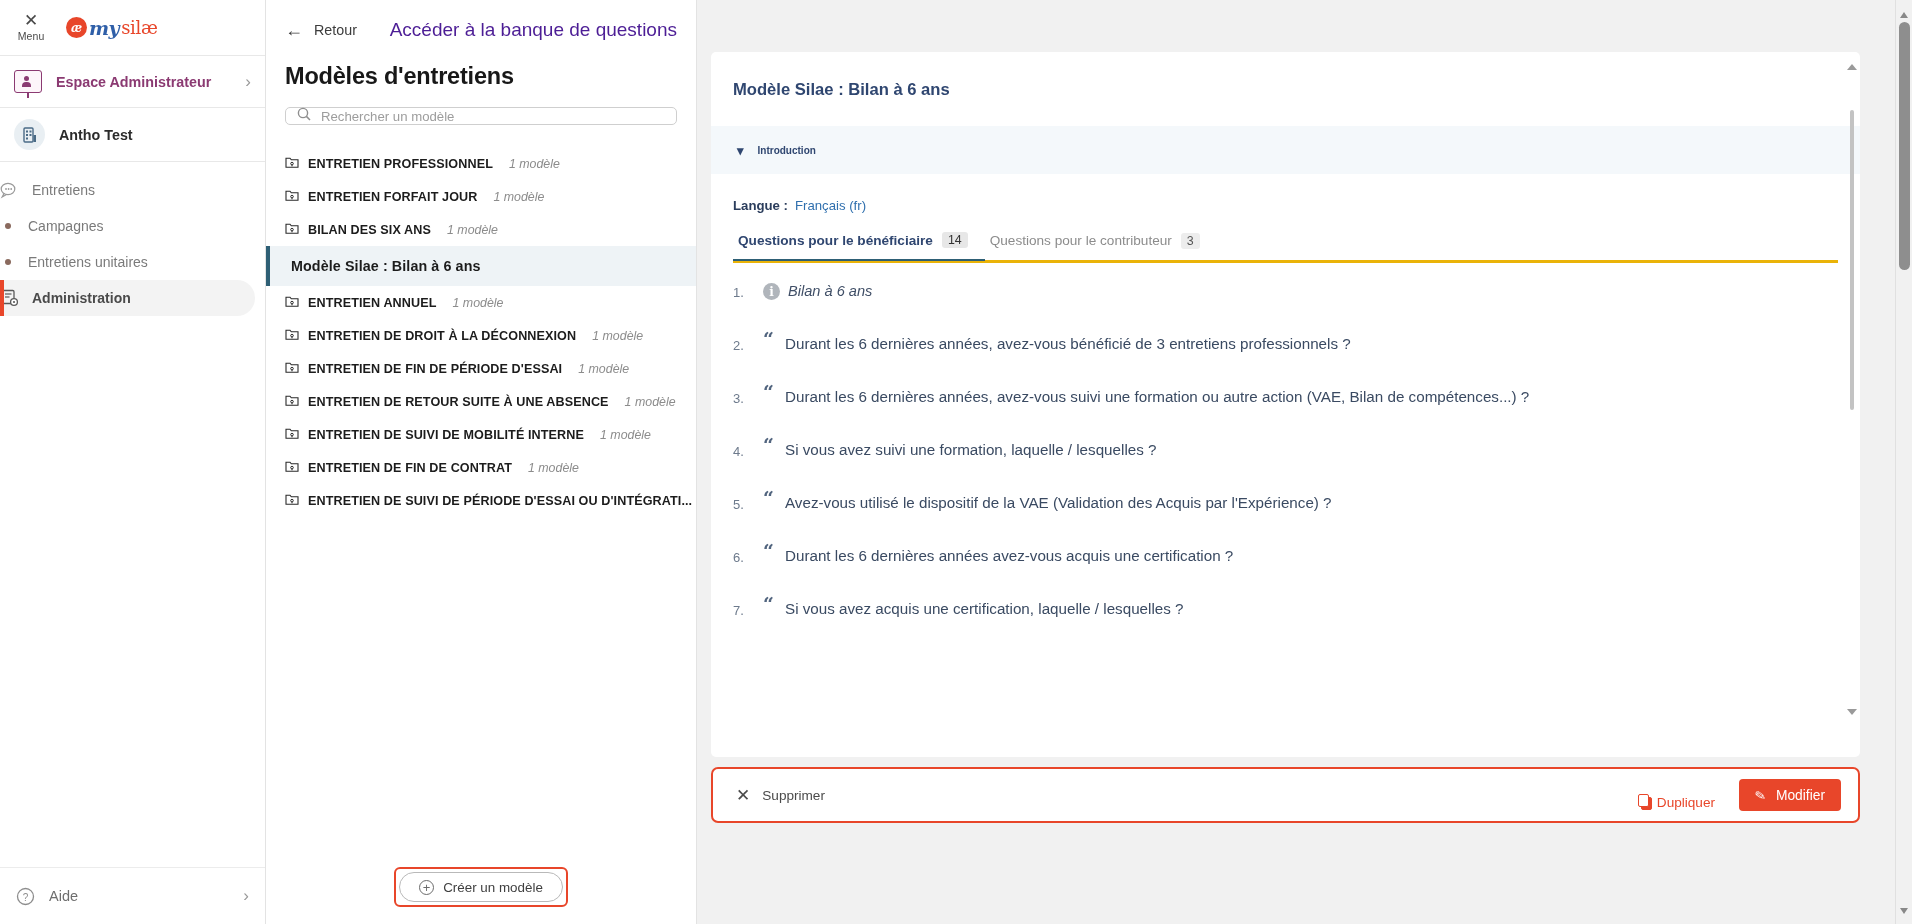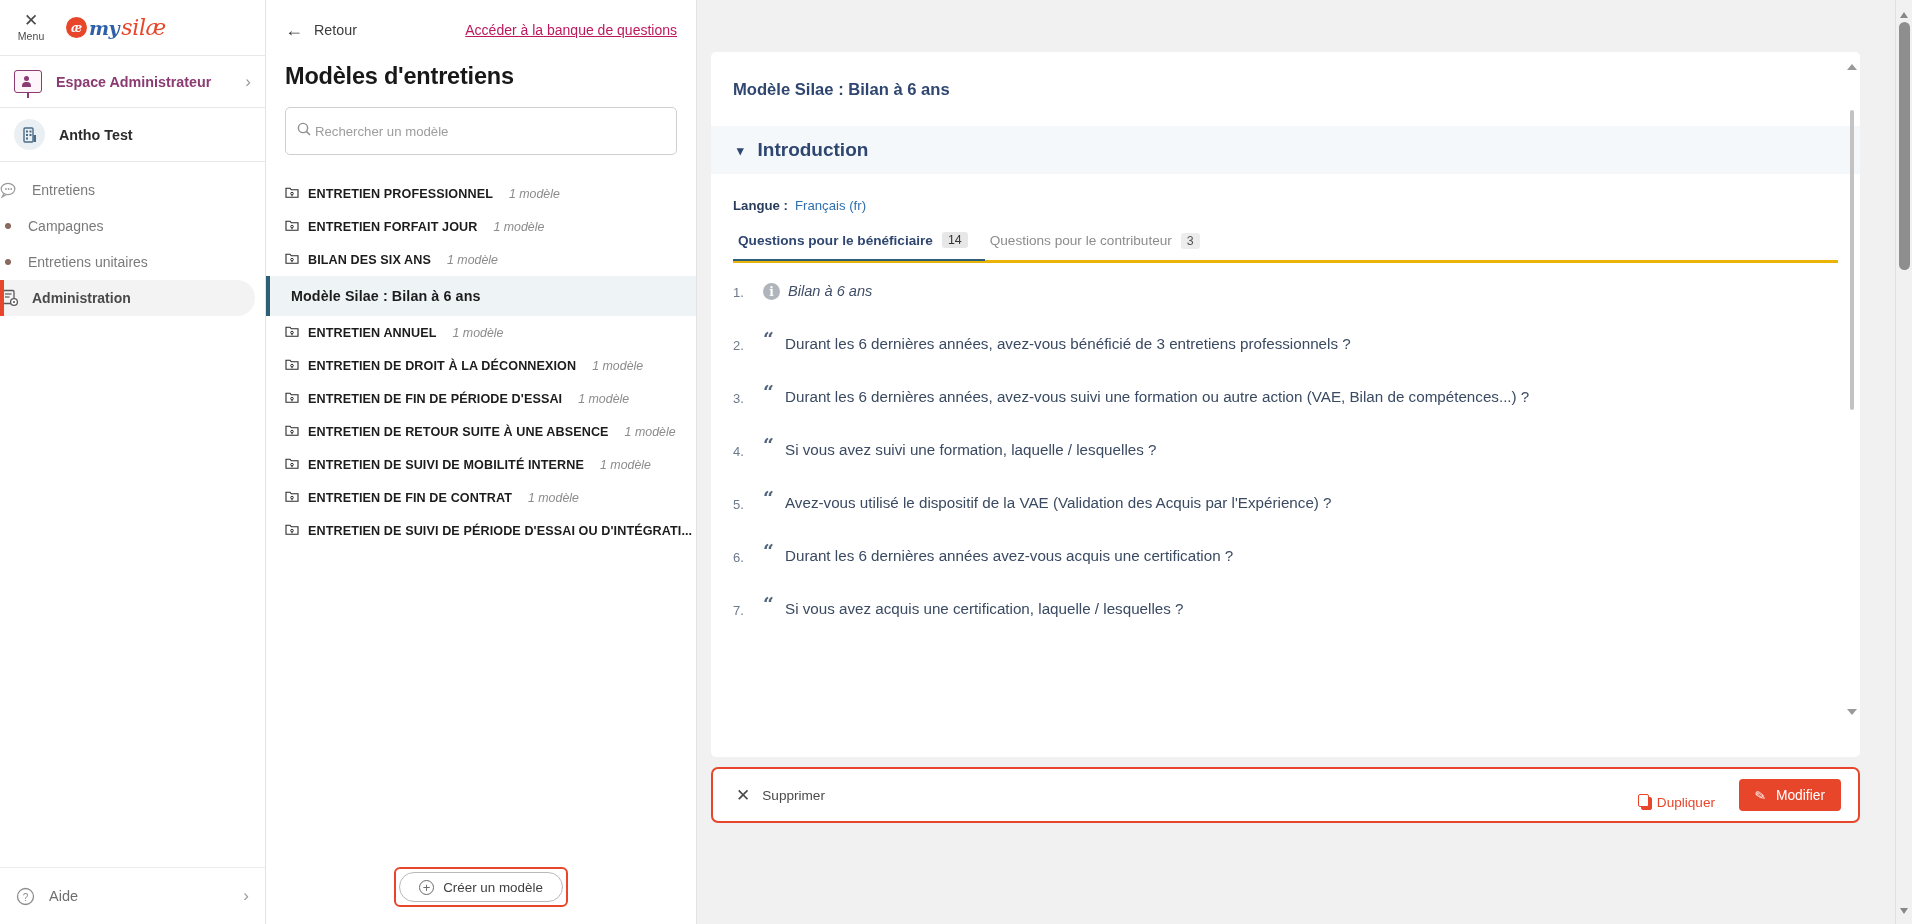--- a/index.html
+++ b/index.html
@@ -45,21 +45,21 @@
   .logo { display: flex; align-items: center; gap: 2px; margin-left: 4px;}
   .logo-mark {
     width: 21px; height: 21px; border-radius: 50%;
     background: #e8462a; color: #fff;
     display: flex; align-items: center; justify-content: center;
     font-family: "DejaVu Serif", serif;
     font-size: 12px; font-weight: 700;
     font-style: italic;
   }
   .logo-my { color: #2f5fa8; font-size: 19px; font-style: italic; font-family: "DejaVu Serif", serif; font-weight:700; letter-spacing:-.5px;}
-  .logo-silae { color: #e8462a; font-size: 22px; font-style: italic; font-family: "DejaVu Serif", serif; font-weight:400; letter-spacing:-.3px;}
+  .logo-silae { color: #e8462a; font-size: 18px; font-family: "DejaVu Serif", serif; font-weight:400; letter-spacing:-.3px;}
 
   .sb-sep { height: 1px; background: #e8e8e8; }
 
   .sb-space {
     display: flex; align-items: center; gap: 14px;
     padding: 0 14px 0 14px; height: 51px; cursor: pointer;
   }
   .sb-space .ico-box {
     width: 28px; height: 23px; border: 1.6px solid #8b3a72; border-radius: 3px;
     position: relative; display:flex; align-items:center; justify-content:center;
@@ -114,28 +114,28 @@
     border-right: 1px solid #e3e3e3;
     display: flex; flex-direction: column;
     position: relative;
     height: 924px;
   }
   .mp-head { padding: 16px 19px 0 19px; }
   .mp-topbar { display: flex; align-items: center; justify-content: space-between; height: 28px;}
   .back-link { display: flex; align-items: center; gap: 11px; cursor: pointer; color: #3c3c3c; font-size: 14.3px;}
   .arrow-left { font-size: 18px; line-height: 1; color: #3c3c3c; }
   .bank-link {
-    color: #be185d; font-size: 14px; text-decoration: underline;
+    color: #4c1d95; font-size: 19px; 
     cursor: pointer;
   }
   .mp-title { font-size: 23.5px; font-weight: 700; color: #181818; margin-top: 19px; letter-spacing: -.2px;}
   .search-wrap {
-    margin-top: 17px; height: 48px;
+    margin-top: 17px; height: 18px;
     border: 1px solid #cfcfcf; border-radius: 5px;
-    display: flex; align-items: center; gap: 4px; padding: 0 11px;
+    display: flex; align-items: center; gap: 10px; padding: 0 11px;
   }
   .search-input {
     border: none; outline: none; font-size: 13.2px; color: #333;
     font-family: "Liberation Sans", sans-serif; width: 100%; background: transparent;
   }
   .search-input::placeholder { color: #9d9d9d; }
 
   .tpl-list { margin-top: 22px; flex: 1; overflow: hidden; }
   .tpl-row {
     display: flex; align-items: center; gap: 9px;
@@ -189,21 +189,21 @@
   }
   .dc-title {
     font-size: 16.6px; color: #2f4670; font-weight: 600;
     padding: 28px 0 26px 22px;
   }
   .dc-section {
     background: #f4f8fb;
     height: 48px; display: flex; align-items: center; gap: 14px;
     padding-left: 26px;
   }
-  .dc-section .label { color: #2f4670; font-size: 19px; font-weight: 600;}
+  .dc-section .label { color: #2f4670; font-size: 10px; font-weight: 600;}
   .chev-down { color: #2f4670; font-size: 13px; font-weight: 700;}
   .dc-lang { padding: 24px 16px 0 22px; font-size: 13.2px; display: flex; gap: 7px; }
   .dc-lang .k { color: #2b3d5c; font-weight: 700; }
   .dc-lang .v { color: #2f6fae; }
 
   .tabs { display: flex; margin: 19px 22px 0 22px; border-bottom: 3px solid #eab308; }
   .tab {
     display: flex; align-items: center; gap: 9px;
     padding: 0 17px 11px 5px; cursor: pointer; font-size: 13.6px; color: #8c8c8c;
   }

